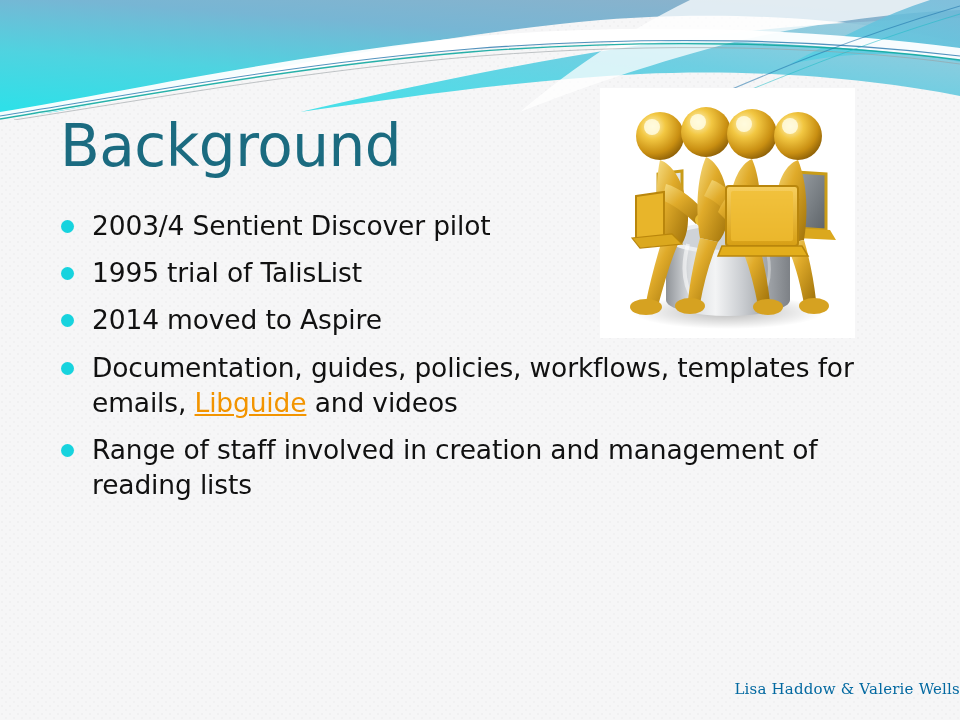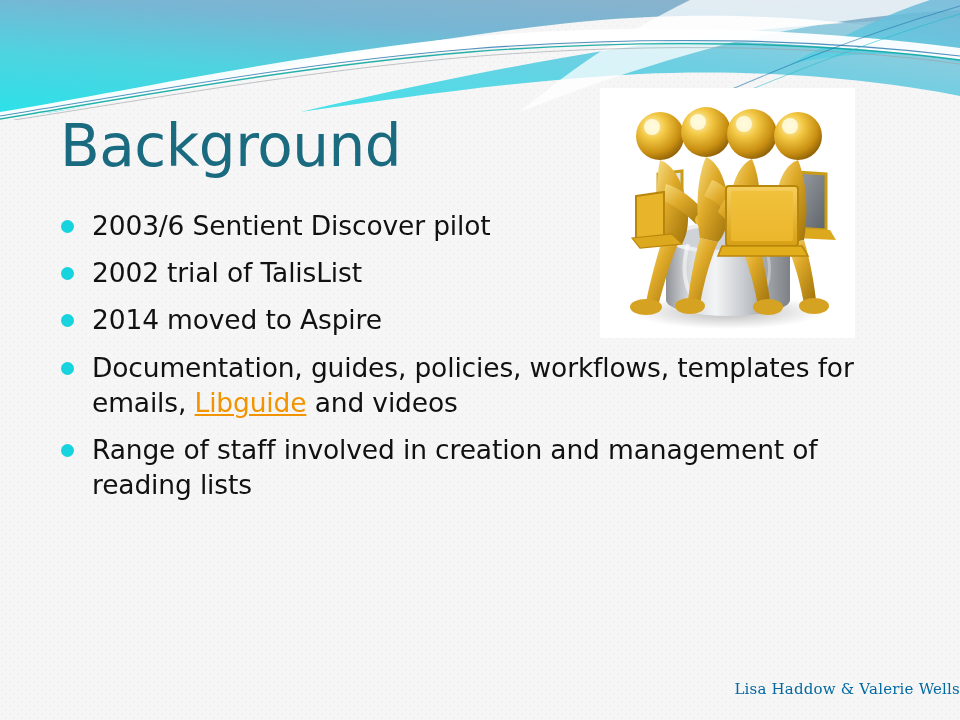--- a/index.html
+++ b/index.html
@@ -158,25 +158,25 @@
     <path d="M14,120 C150,99 310,70 480,56 C660,42 830,46 960,64" fill="none" stroke="#9aa0a4" stroke-width="1" opacity="0.6"></path>
     <path d="M660,120 C740,86 830,44 960,6" fill="none" stroke="#1a6fa8" stroke-width="1.1" opacity="0.55"></path>
     <path d="M676,120 C756,88 846,48 960,14" fill="none" stroke="#16b9c4" stroke-width="1" opacity="0.5"></path>
   </svg>
 
   <div id="title">Background</div>
 
   <ul id="body-list">
     <li class="bullet-item">
       <span class="marker"></span>
-      <span class="bullet-text">2003/6 Sentient Discover pilot</span>
+      <span class="bullet-text">2003/4 Sentient Discover pilot</span>
     </li>
     <li class="bullet-item">
       <span class="marker"></span>
-      <span class="bullet-text">2002 trial of TalisList</span>
+      <span class="bullet-text">1995 trial of TalisList</span>
     </li>
     <li class="bullet-item">
       <span class="marker"></span>
       <span class="bullet-text">2014 moved to Aspire</span>
     </li>
     <li class="bullet-item wide">
       <span class="marker"></span>
       <span class="bullet-text">Documentation, guides, policies, workflows, templates for emails, </span><a class="link-libguide" href="#">Libguide</a><span class="bullet-text"> and videos</span>
     </li>
     <li class="bullet-item wide">

